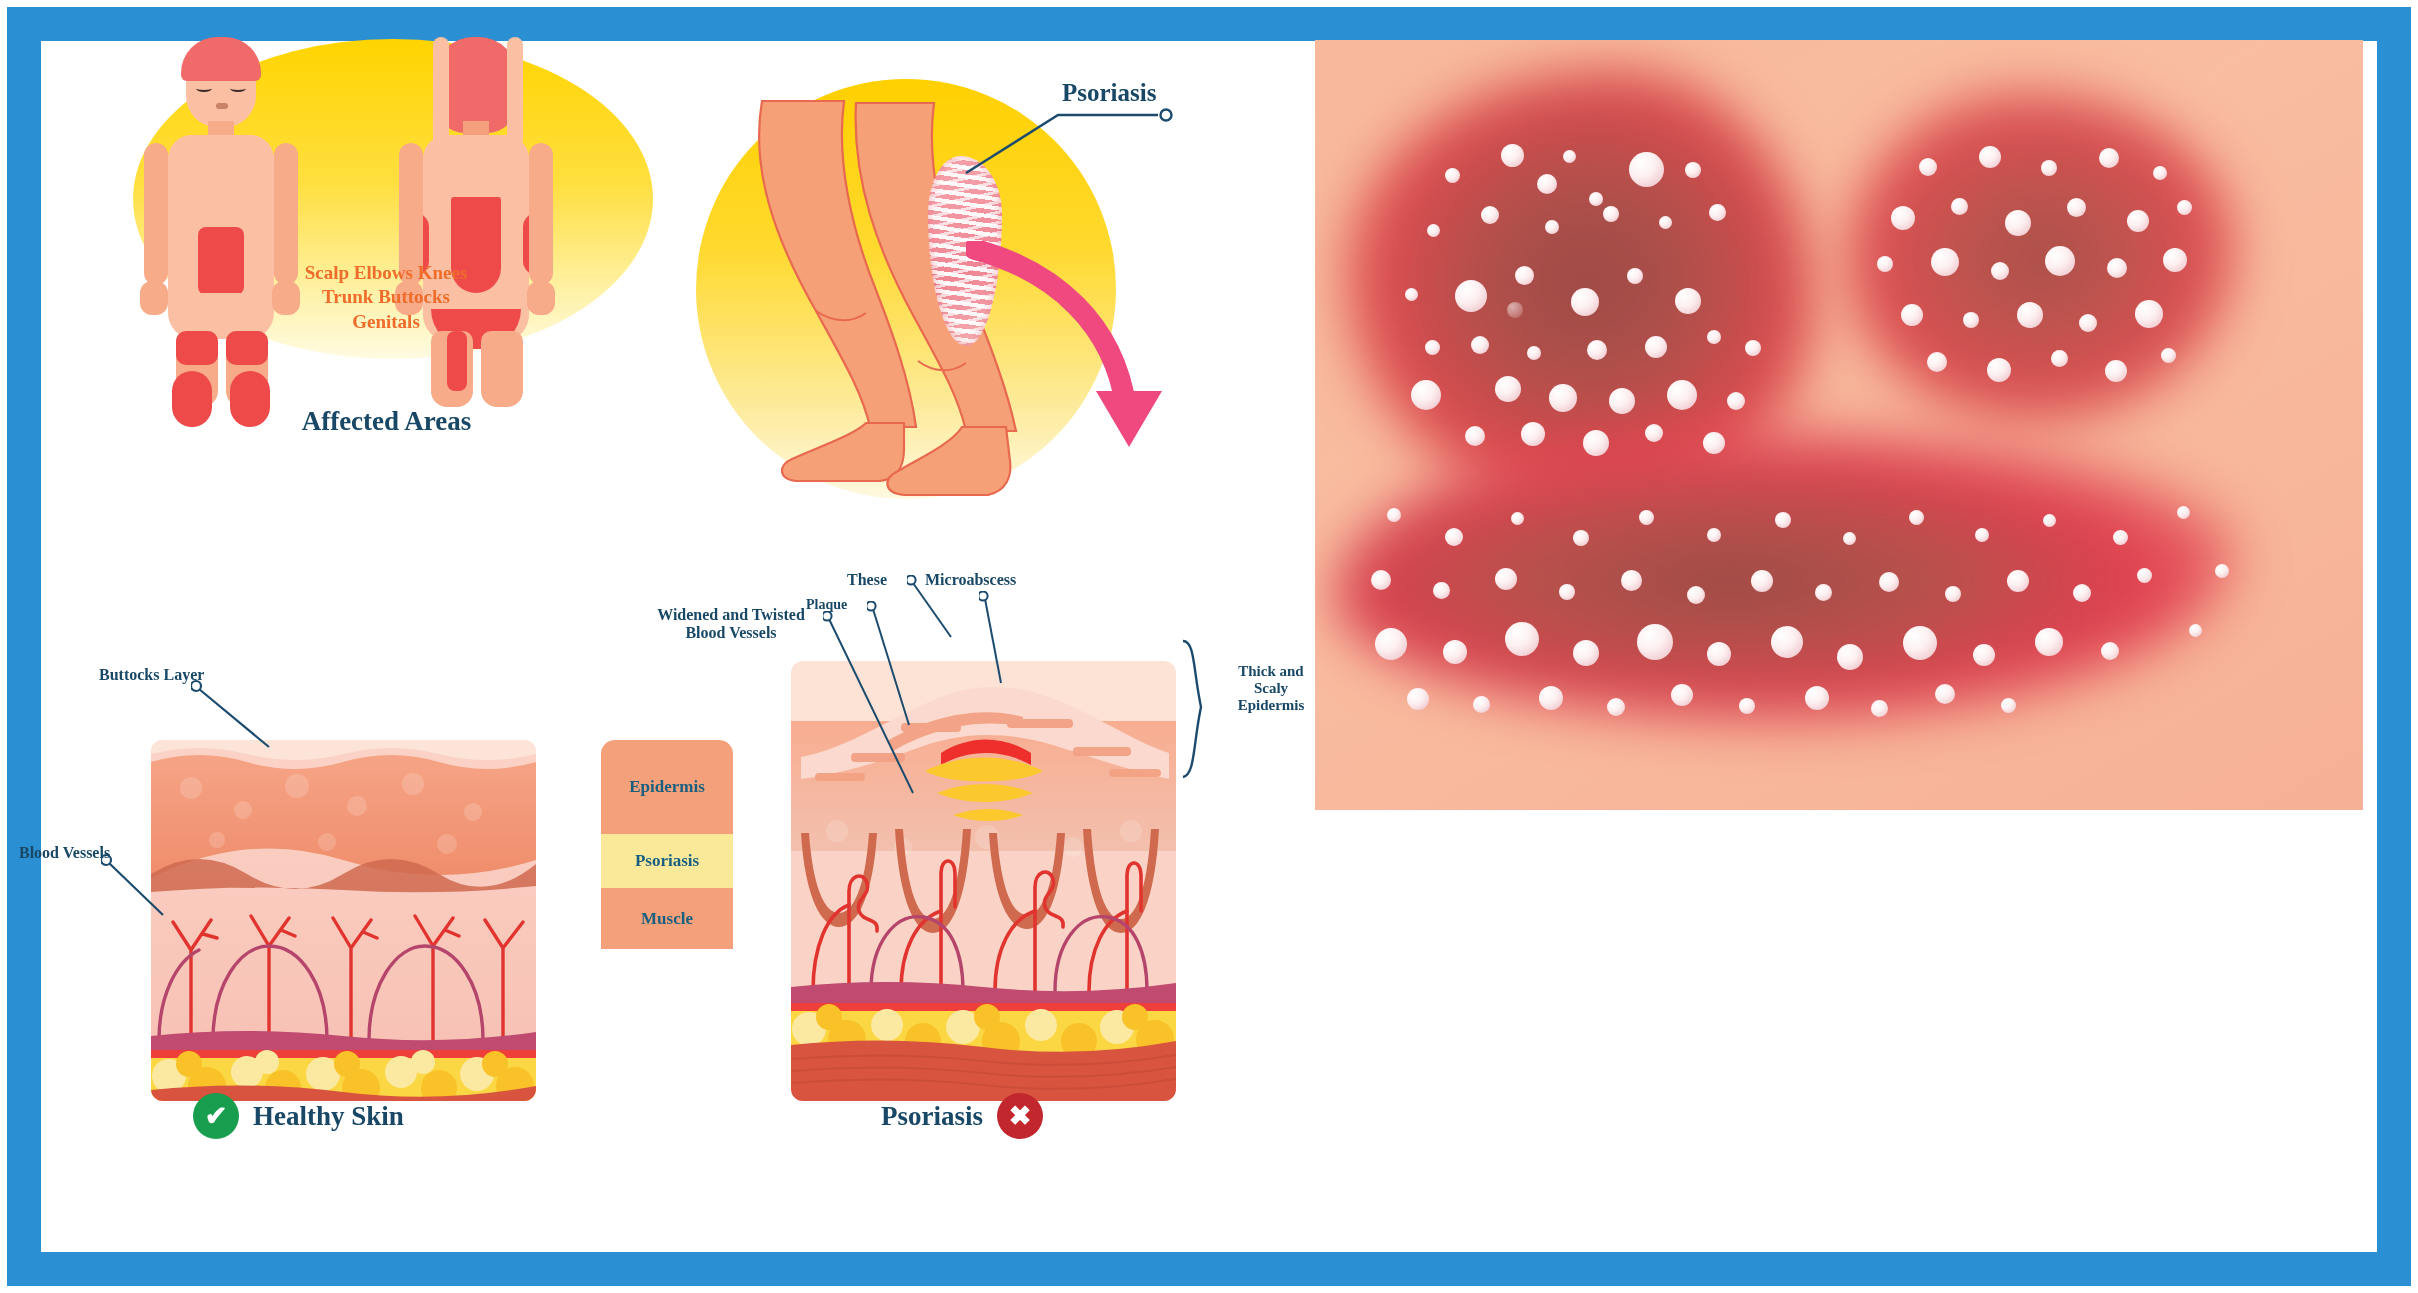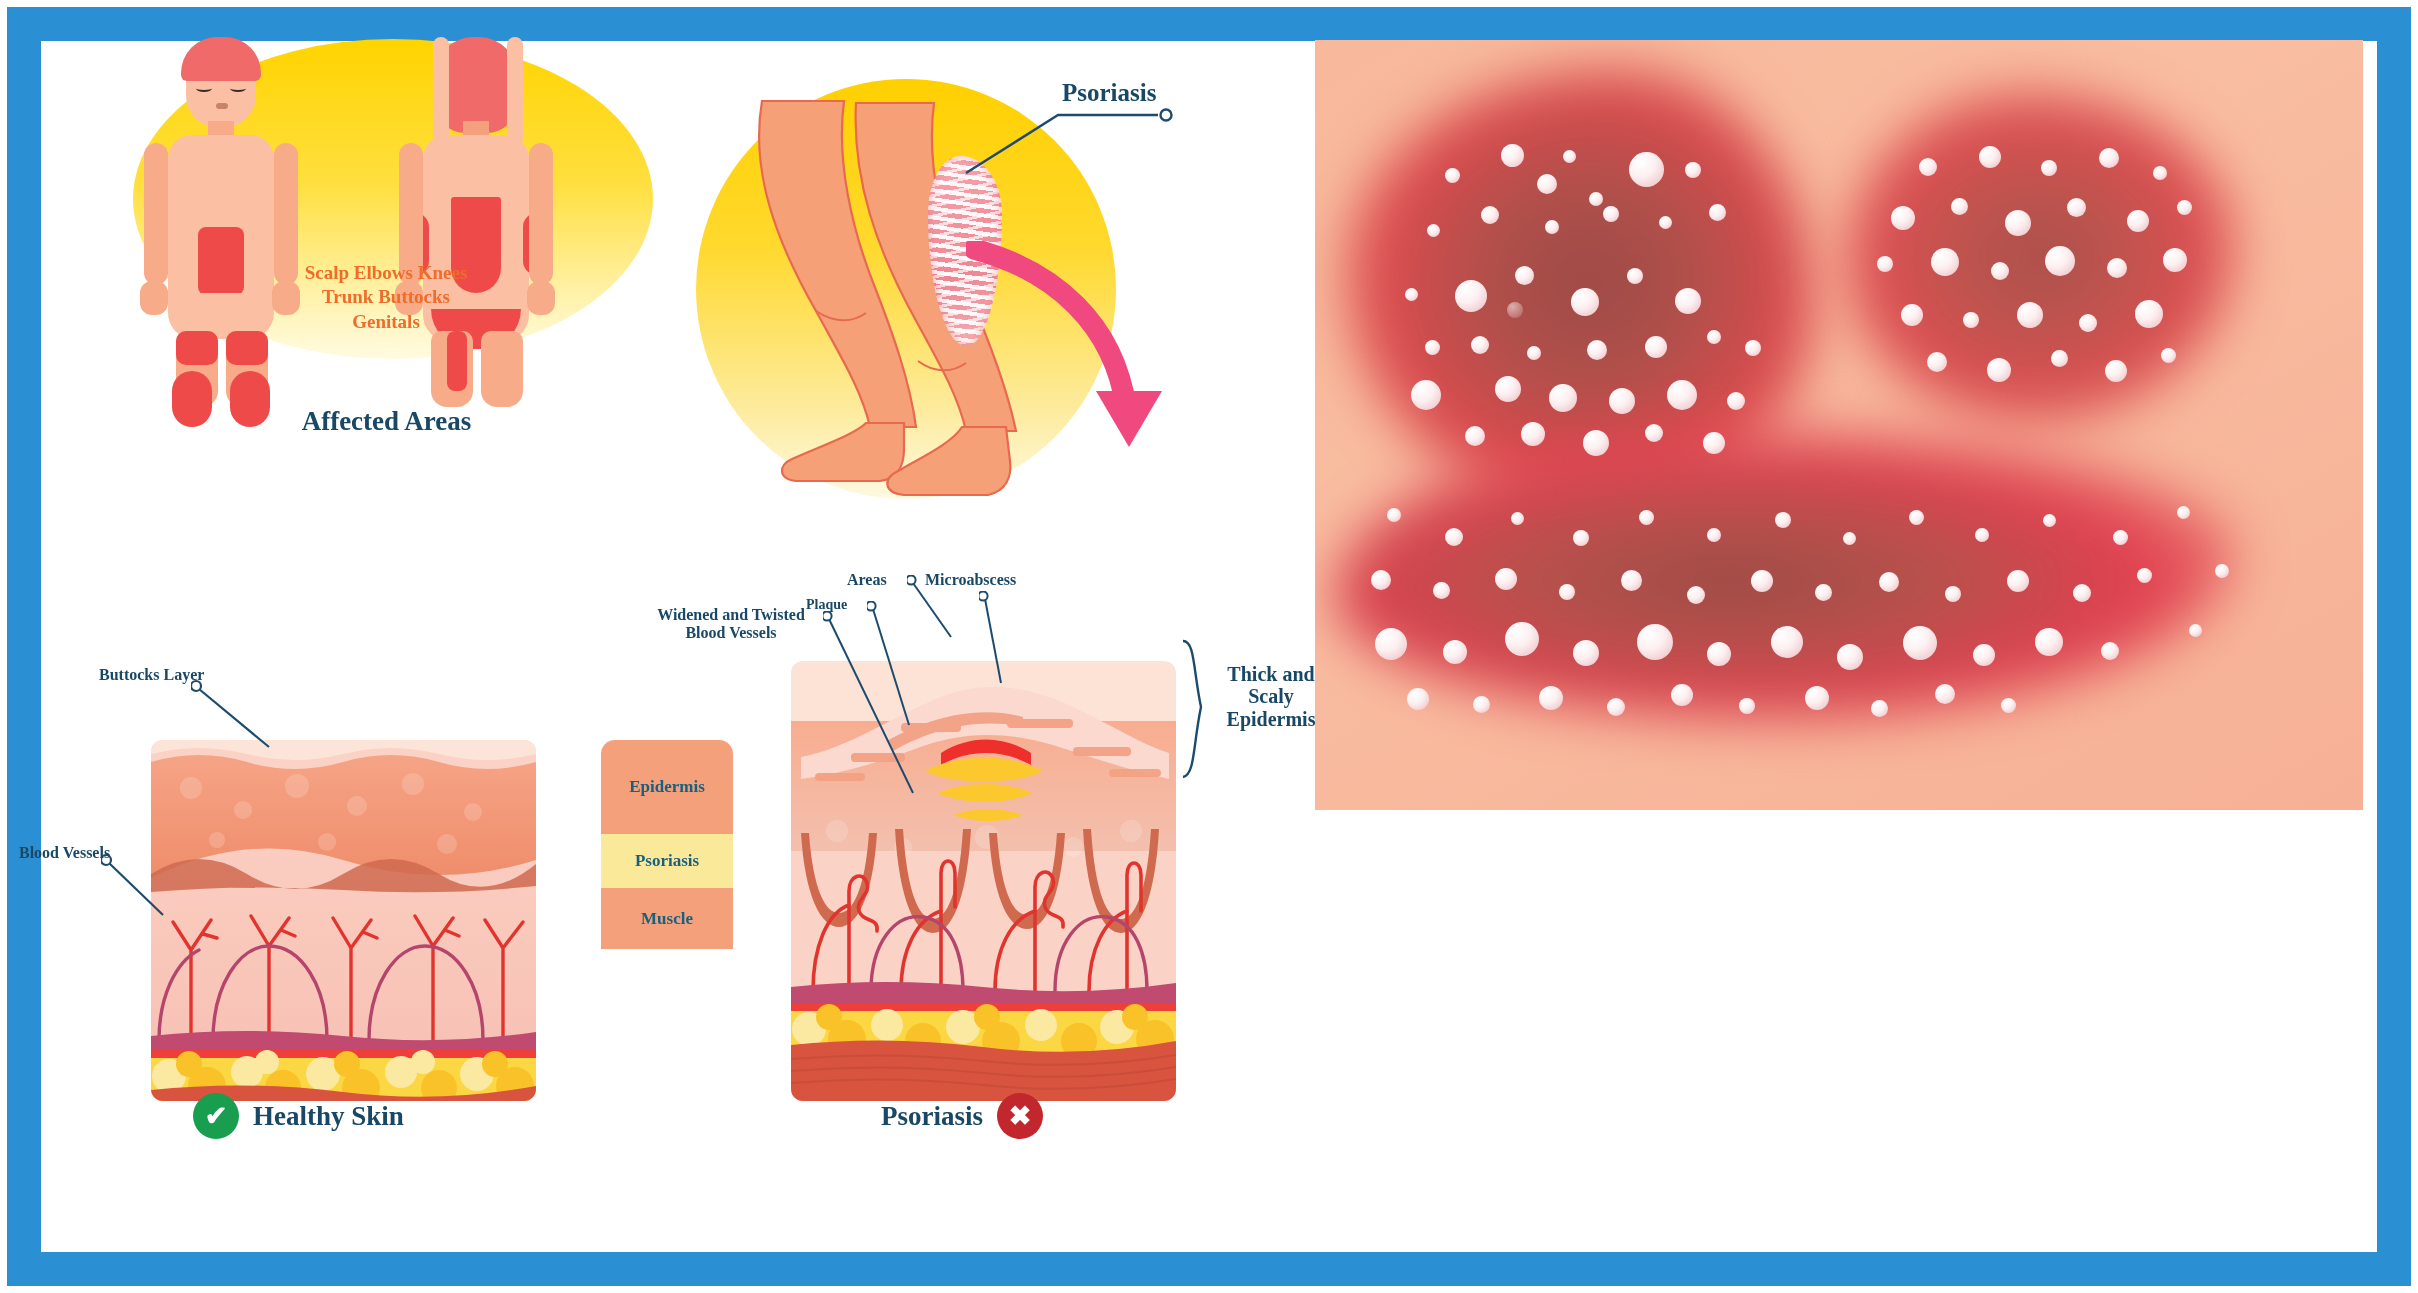--- a/index.html
+++ b/index.html
@@ -358,21 +358,21 @@
         </g>
         <path d="M0,384 Q96,374 192,386 T385,380 L385,440 L0,440 Z" fill="#d9543f"></path>
         <g stroke="#c44a38" stroke-width="2" fill="none" opacity=".7">
           <path d="M0,398 Q96,390 192,400 T385,394"></path>
           <path d="M0,410 Q96,402 192,412 T385,406"></path>
           <path d="M0,422 Q96,414 192,424 T385,418"></path>
         </g>
       </svg>
     </div>
 
-    <div class="lbl" style="left:806px;top:530px;font-size:16px;">Areas</div>
+    <div class="lbl" style="left:806px;top:530px;font-size:16px;">These</div>
     <svg width="80" height="70" style="position:absolute;left:866px;top:534px;">
       <path d="M6,8 L44,62" fill="none" stroke="#1c4b6e" stroke-width="2"></path>
       <circle cx="4" cy="5" r="4.6" fill="#ffffff" stroke="#1c4b6e" stroke-width="2"></circle>
     </svg>
 
     <div class="lbl" style="left:765px;top:556px;font-size:14px;">Plaque</div>
     <svg width="60" height="130" style="position:absolute;left:826px;top:560px;">
       <path d="M6,8 L42,124" fill="none" stroke="#1c4b6e" stroke-width="2"></path>
       <circle cx="4" cy="5" r="4.6" fill="#ffffff" stroke="#1c4b6e" stroke-width="2"></circle>
     </svg>
@@ -386,21 +386,21 @@
     <div class="lbl" style="left:600px;top:565px;font-size:16px;text-align:center;width:180px;">Widened and Twisted
 Blood Vessels</div>
     <svg width="120" height="190" style="position:absolute;left:782px;top:570px;">
       <path d="M6,8 L90,182" fill="none" stroke="#1c4b6e" stroke-width="2"></path>
       <circle cx="4" cy="5" r="4.6" fill="#ffffff" stroke="#1c4b6e" stroke-width="2"></circle>
     </svg>
 
     <svg class="brace" viewBox="0 0 30 140">
       <path d="M4,2 C16,2 14,30 22,68 C14,106 16,136 4,138" fill="none" stroke="#1c4b6e" stroke-width="2.4"></path>
     </svg>
-    <div class="lbl" style="left:1175px;top:622px;font-size:20px;text-align:center;width:110px;">Thick and
+    <div class="lbl" style="left:1175px;top:622px;font-size:15px;text-align:center;width:110px;">Thick and
 Scaly
 Epidermis</div>
 
     <div class="statusrow" style="left:152px;top:1052px;">
       <div class="badge" style="background:#189e4e;">
         <span>✔</span>
       </div>
       <div class="status-text">Healthy Skin</div>
     </div>
 

